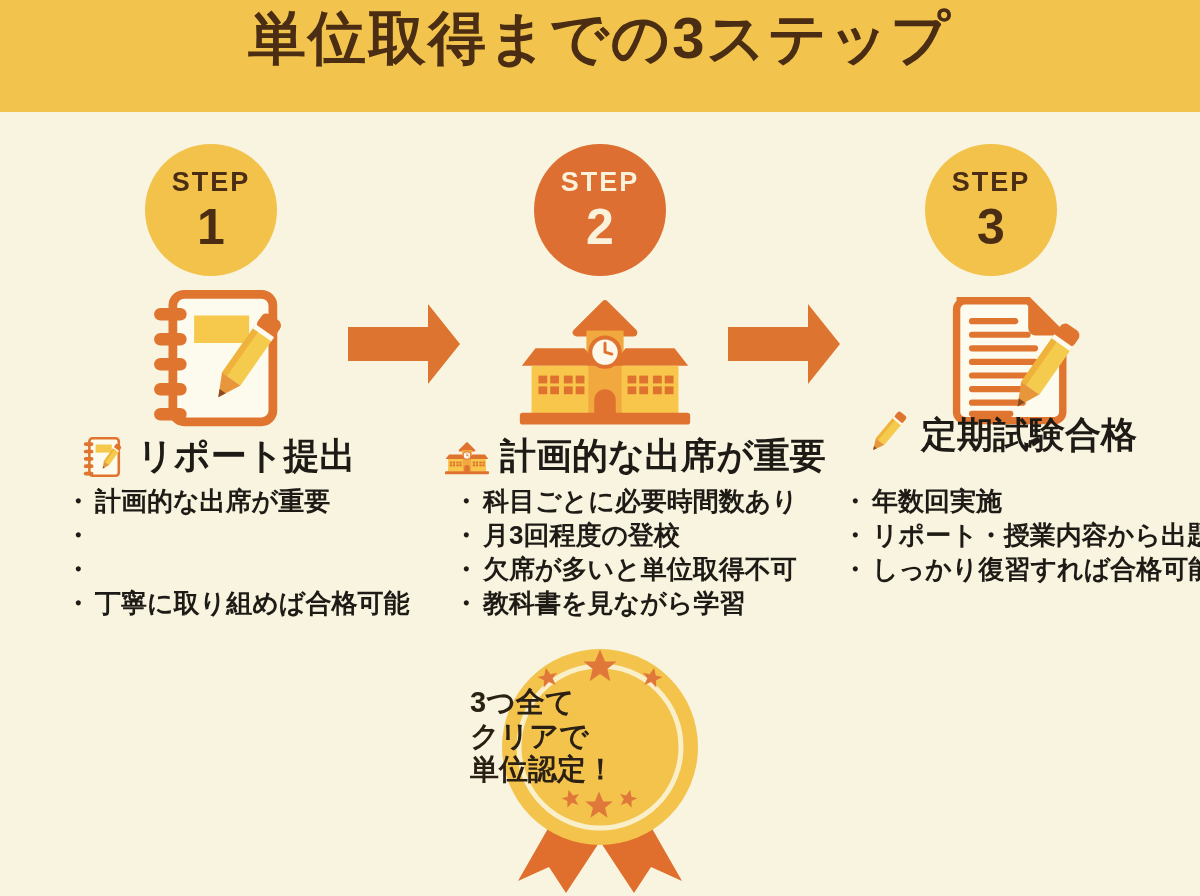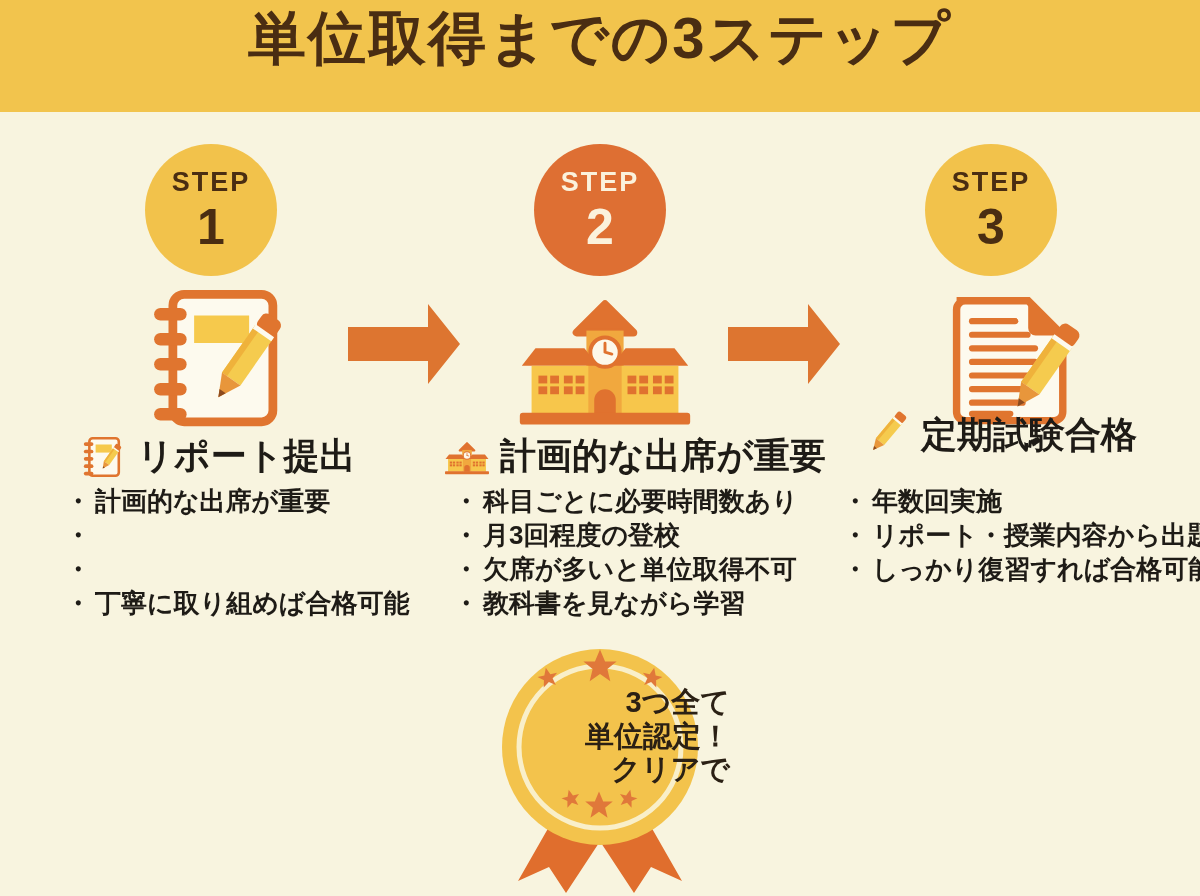--- a/index.html
+++ b/index.html
@@ -25,21 +25,21 @@
   .circle-gold{background:#F2C24B;color:#4A2D12;}
   .circle-orange{background:#DE6F33;color:#FBF2DC;}
 
   
   .step-heading{display:flex;align-items:center;gap:9px;}
   .step-heading .h-txt{font-size:36px;color:#1E1B16;white-space:nowrap;}
   .bullets{list-style:none;margin:0;padding:0;font-size:26px;line-height:34px;white-space:nowrap;}
   .bullets li{display:flex;}
   .bullets .dot{margin-right:4px;}
 
-  .badge-text{width:260px;text-align:right;font-size:29px;line-height:33.5px;color:#2B2014;}
+  .badge-text{width:260px;text-align:left;font-size:29px;line-height:33.5px;color:#2B2014;}
 </style>
 </head>
 <body>
 
 <svg width="0" height="0" style="position:absolute" aria-hidden="true">
   <defs>
     <g id="pencil-shape">
       <rect x="-9" y="-42" width="18" height="15" rx="5" fill="#E0752F"></rect>
       <rect x="-9" y="-28" width="18" height="46" fill="#F5CB4E"></rect>
       <rect x="-9" y="-28" width="5" height="46" fill="#EFB23B"></rect>
@@ -241,15 +241,15 @@
     <g transform="translate(101,154) scale(0.95) rotate(-14)">
         <path d="M0,-10 L2.9,-3.1 L9.5,-3.1 L4.2,1.2 L5.9,8.1 L0,4 L-5.9,8.1 L-4.2,1.2 L-9.5,-3.1 L-2.9,-3.1 Z"></path>
       </g>
     <g transform="translate(158,154) scale(0.95) rotate(14)">
         <path d="M0,-10 L2.9,-3.1 L9.5,-3.1 L4.2,1.2 L5.9,8.1 L0,4 L-5.9,8.1 L-4.2,1.2 L-9.5,-3.1 L-2.9,-3.1 Z"></path>
       </g>
   </g>
 </svg>
 <div class="abs badge-text" style="left:470px;top:686px;">
   <div>3つ全て</div>
+  <div>クリアで</div>
   <div>単位認定！</div>
-  <div>クリアで</div>
 </div>
 
 </body></html>

